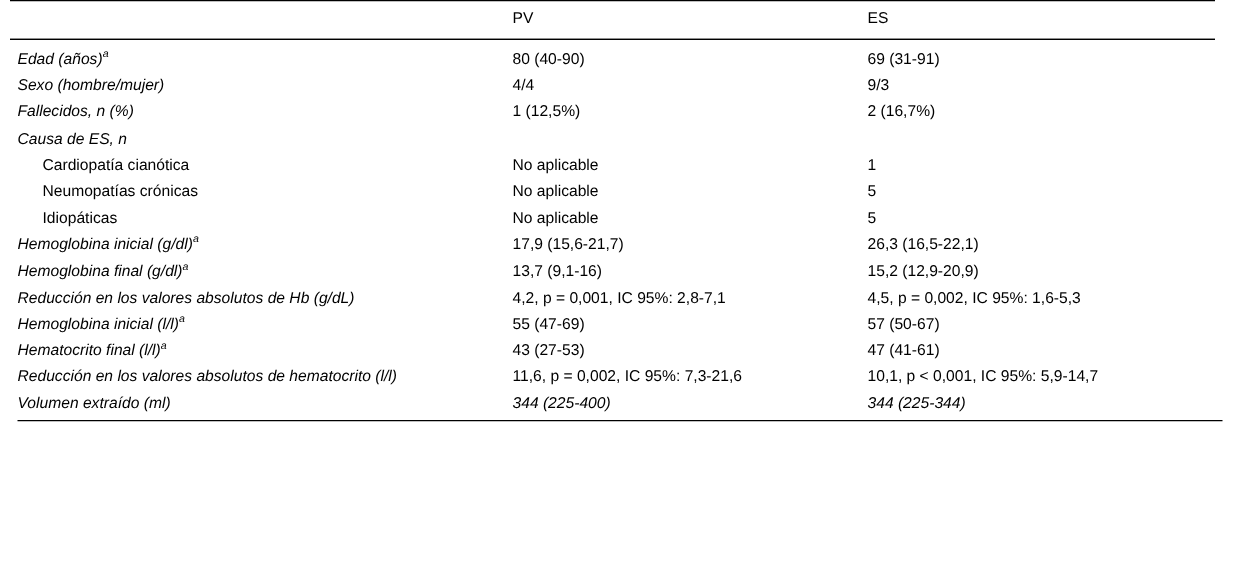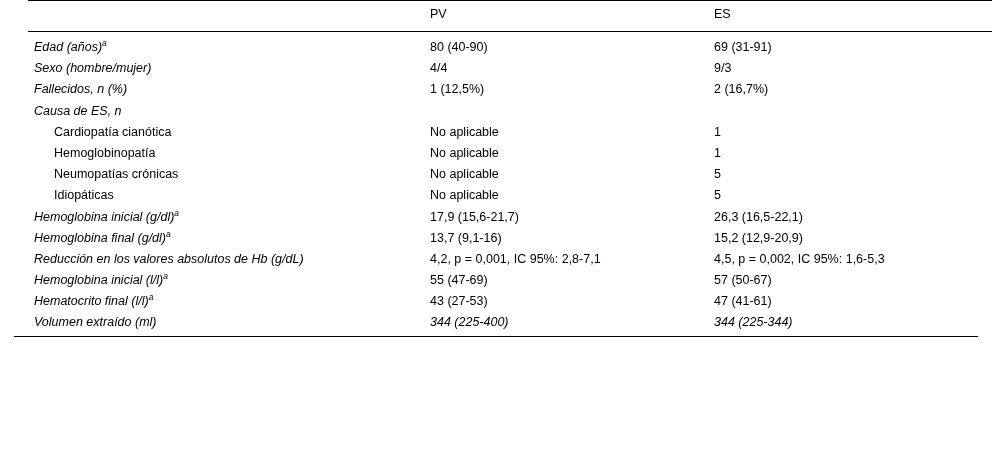--- a/index.html
+++ b/index.html
@@ -11,21 +11,21 @@
     width: 992px;
     height: 449px;
     font-family: "Liberation Sans", sans-serif;
     color: #000000;
     overflow: hidden;
   }
   .table-wrap {
     position: relative;
     width: 983px;
     box-sizing: border-box;
-    padding: 0 28px;
+    padding: 0 8px;
   }
   table.data-table {
     width: 964px;
     border-collapse: collapse;
     table-layout: fixed;
     font-size: 12.5px;
   }
   table.data-table col.c-label { width: 396px; }
   table.data-table col.c-pv { width: 284px; }
   table.data-table col.c-es { width: 284px; }
@@ -120,25 +120,20 @@
         <td></td>
         <td></td>
       </tr>
 
       <tr>
         <td class="lbl-indent">Cardiopatía cianótica</td>
         <td>No aplicable</td>
         <td>1</td>
       </tr>
 
-      <tr>
-        <td class="lbl-indent">Hemoglobinopatía</td>
-        <td>No aplicable</td>
-        <td>1</td>
-      </tr>
 
       <tr>
         <td class="lbl-indent">Neumopatías crónicas</td>
         <td>No aplicable</td>
         <td>5</td>
       </tr>
 
       <tr>
         <td class="lbl-indent">Idiopáticas</td>
         <td>No aplicable</td>
@@ -168,20 +163,25 @@
         <td>55 (47-69)</td>
         <td>57 (50-67)</td>
       </tr>
 
       <tr>
         <td class="lbl-italic"><span>Hematocrito final (l/l)</span><sup>a</sup></td>
         <td>43 (27-53)</td>
         <td>47 (41-61)</td>
       </tr>
 
+      <tr>
+        <td class="lbl-italic">Reducción en los valores absolutos de hematocrito (l/l)</td>
+        <td class="just">11,6, p = 0,002, IC 95%: 7,3-21,6</td>
+        <td class="just">10,1, p &lt; 0,001, IC 95%: 5,9-14,7</td>
+      </tr>
 
       <tr class="last-row">
         <td class="lbl-italic">Volumen extraído (ml)</td>
         <td>344 (225-400)</td>
         <td>344 (225-344)</td>
       </tr>
 
     </tbody>
   </table>
 </div>

